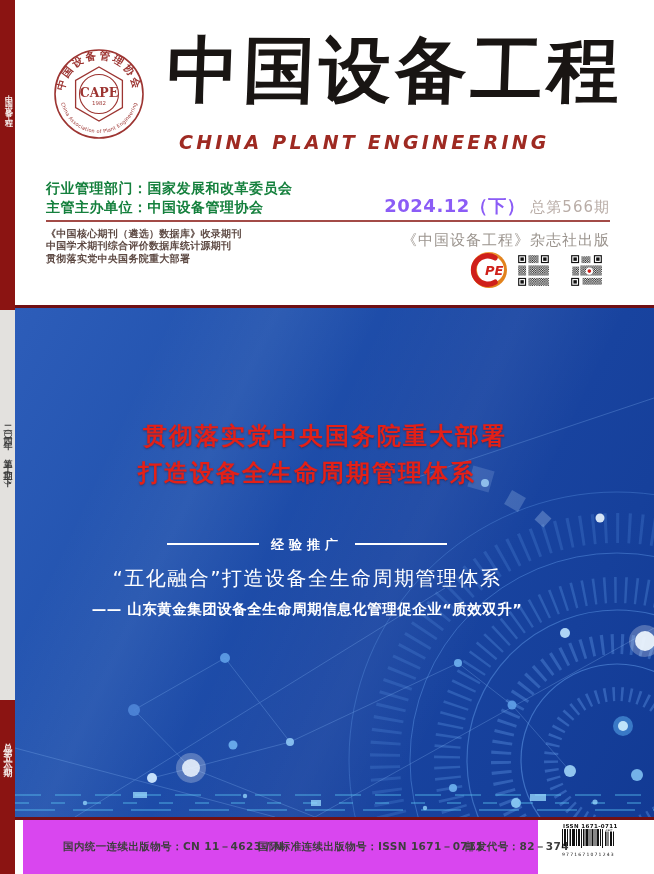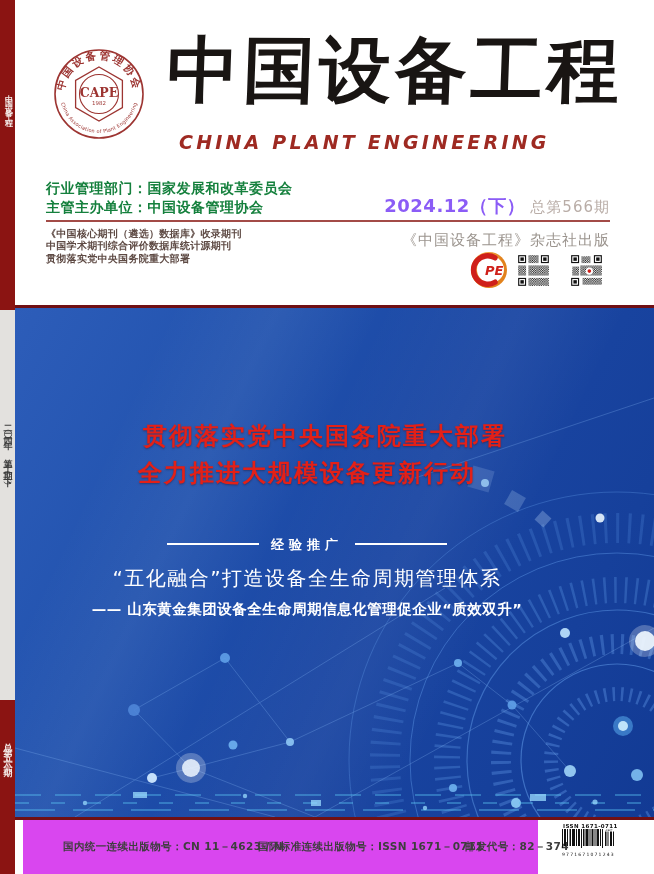--- a/index.html
+++ b/index.html
@@ -259,21 +259,21 @@
           <rect x="296" y="492" width="10" height="6"></rect>
           <rect x="515" y="486" width="16" height="7"></rect>
           <circle cx="70" cy="495" r="2.2"></circle>
           <circle cx="230" cy="488" r="2.2"></circle>
           <circle cx="410" cy="500" r="2.2"></circle>
           <circle cx="580" cy="494" r="2.6"></circle>
         </g>
       </svg>
 
       <div class="bl-line slogan s1">贯彻落实党中央国务院重大部署</div>
-      <div class="bl-line slogan s2">全力推进大规模设备更新行动</div>
+      <div class="bl-line slogan s2">打造设备全生命周期管理体系</div>
 
       <div class="bl-line tagrow">
         <span class="hline"></span><span>经验推广</span><span class="hline"></span>
       </div>
 
       <div class="bl-line art-title">“五化融合”打造设备全生命周期管理体系</div>
       <div class="bl-line art-sub">—— 山东黄金集团设备全生命周期信息化管理促企业“质效双升”</div>
     </div>
 
     <div class="footer">

